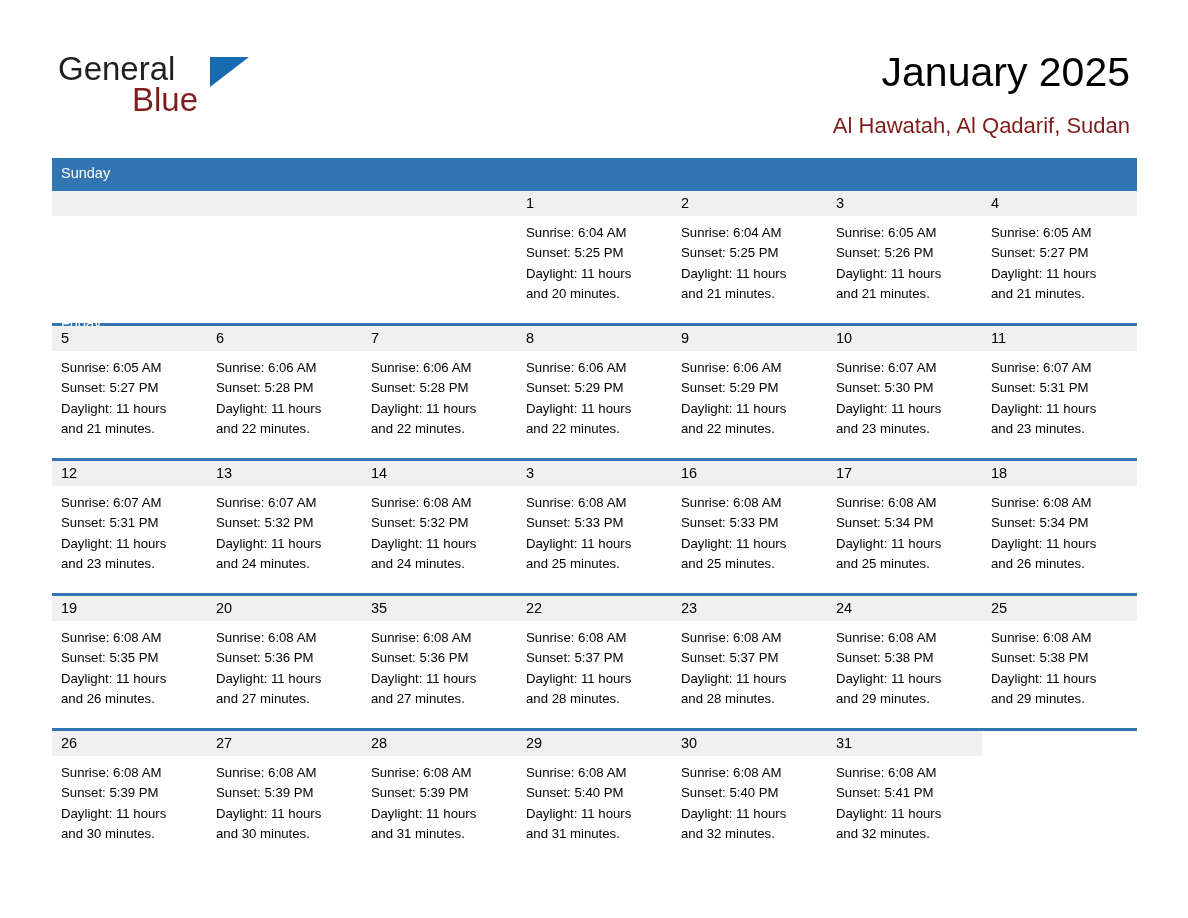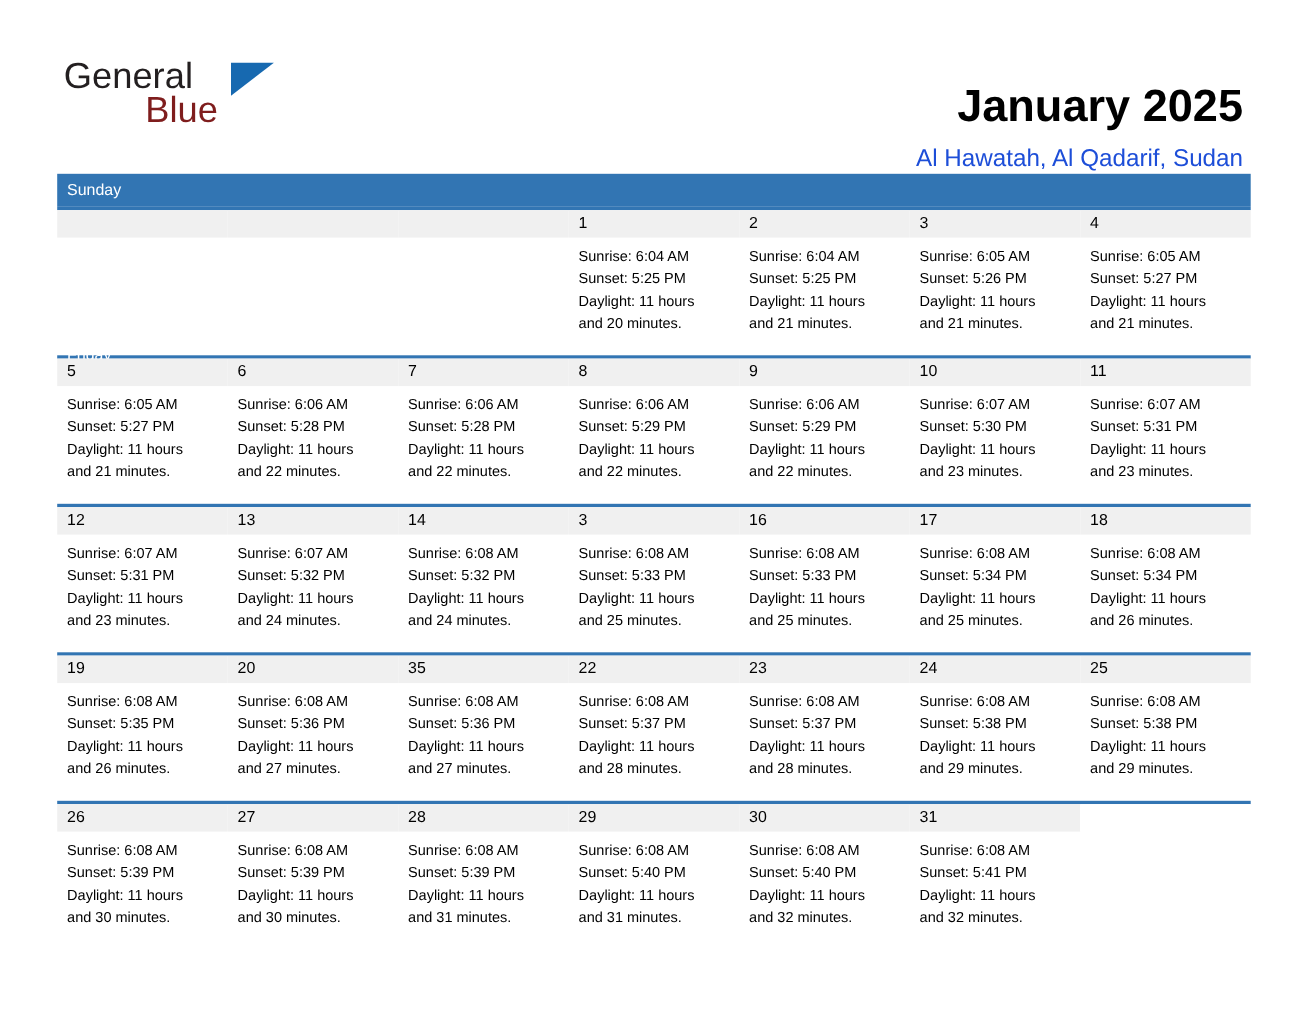--- a/index.html
+++ b/index.html
@@ -63,33 +63,32 @@
     height: 0;
     border-left: 39px solid #1769b0;
     border-bottom: 30px solid transparent;
   }
 
   .title {
     position: absolute;
     right: 58px;
     top: 50px;
     font-size: 41px;
-    font-weight: bold;
+    font-weight: normal;
     color: #000000;
     text-align: right;
     line-height: 1.1;
     white-space: nowrap;
-    margin-top: 24px;
   }
   .subtitle {
     position: absolute;
     right: 58px;
-    top: 132px;
+    top: 114px;
     font-size: 22px;
-    color: #1d4ed8;
+    color: #7f1d1d;
     text-align: right;
     line-height: 1.1;
     white-space: nowrap;
   }
 
   
   .calendar {
     position: absolute;
     left: 52px;
     top: 158px;

